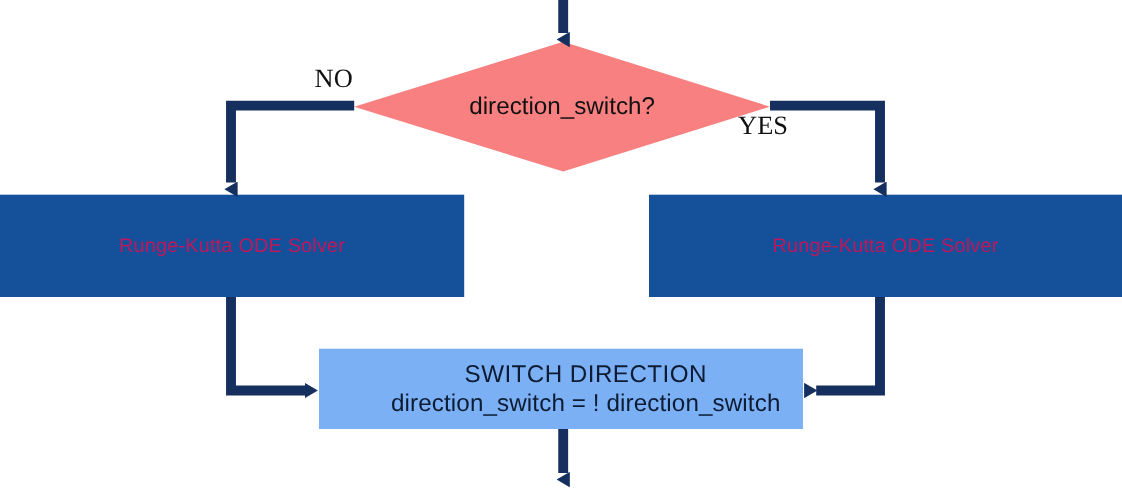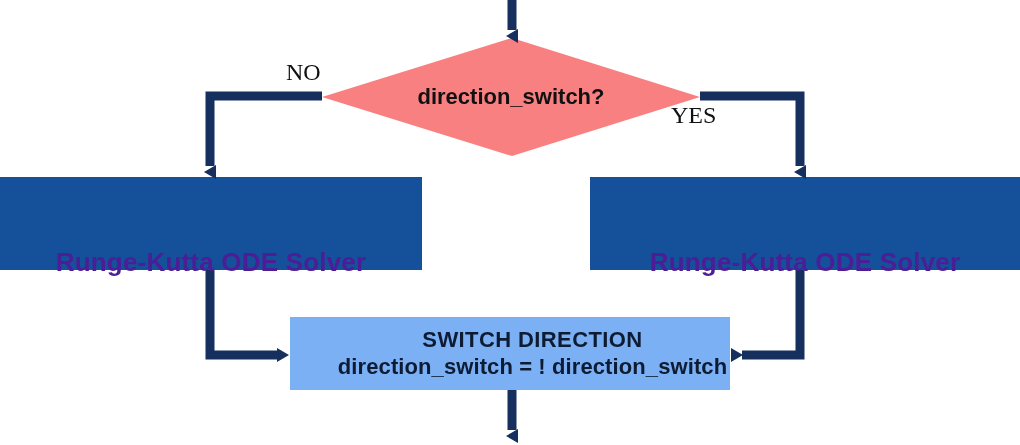--- a/index.html
+++ b/index.html
@@ -27,29 +27,27 @@
   }
   .node-text {
     position: absolute;
     display: flex;
     flex-direction: column;
     align-items: center;
     justify-content: center;
     text-align: right;
     box-sizing: border-box;
     pointer-events: auto;
-    font-weight: bold;
   }
   
   .proc-box {
-    color: #4c1d95;
-    font-size: 26px;
+    color: #be185d;
+    font-size: 18px;
     line-height: 1.18;
     letter-spacing: 0.2px;
-    margin-top: 39px;
   }
   #box-left-rk  { left: 0px;   top: 177px; width: 422px; height: 93px; }
   #box-right-rk { left: 590px; top: 177px; width: 430px; height: 93px; }
 
   
   #box-switch {
     left: 290px;
     top: 317px;
     width: 485px;
     height: 73px;

